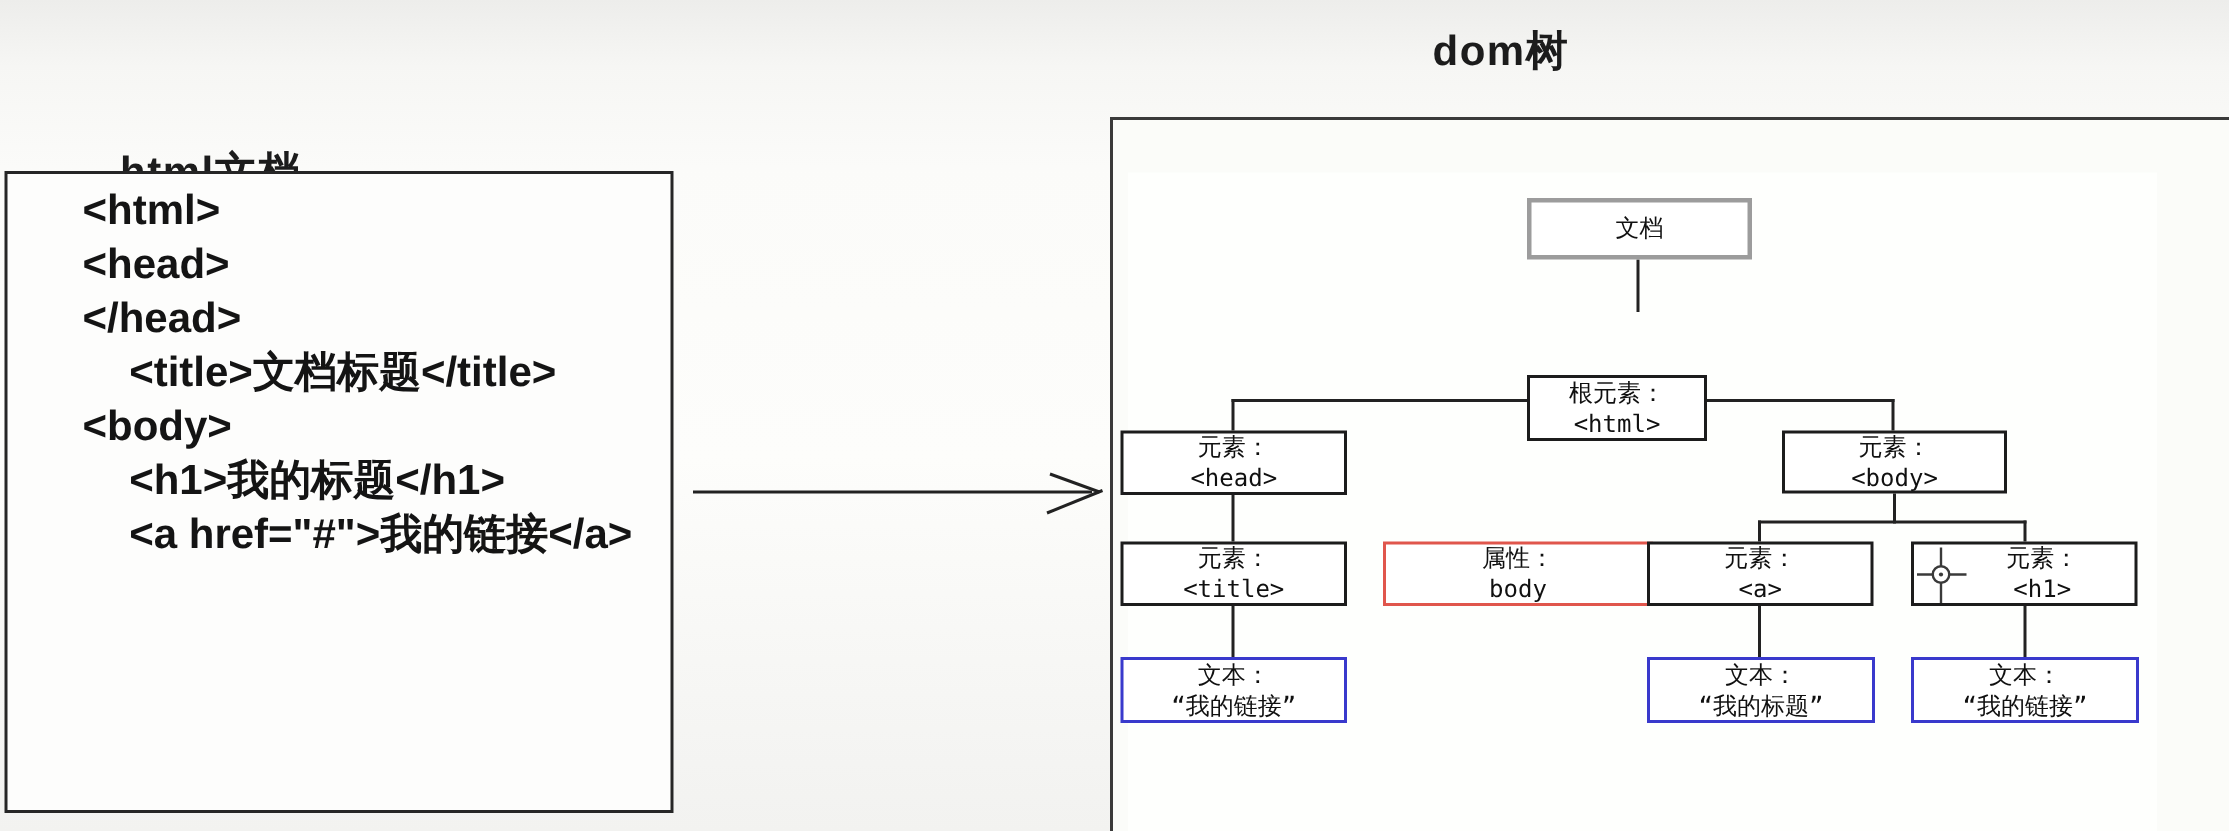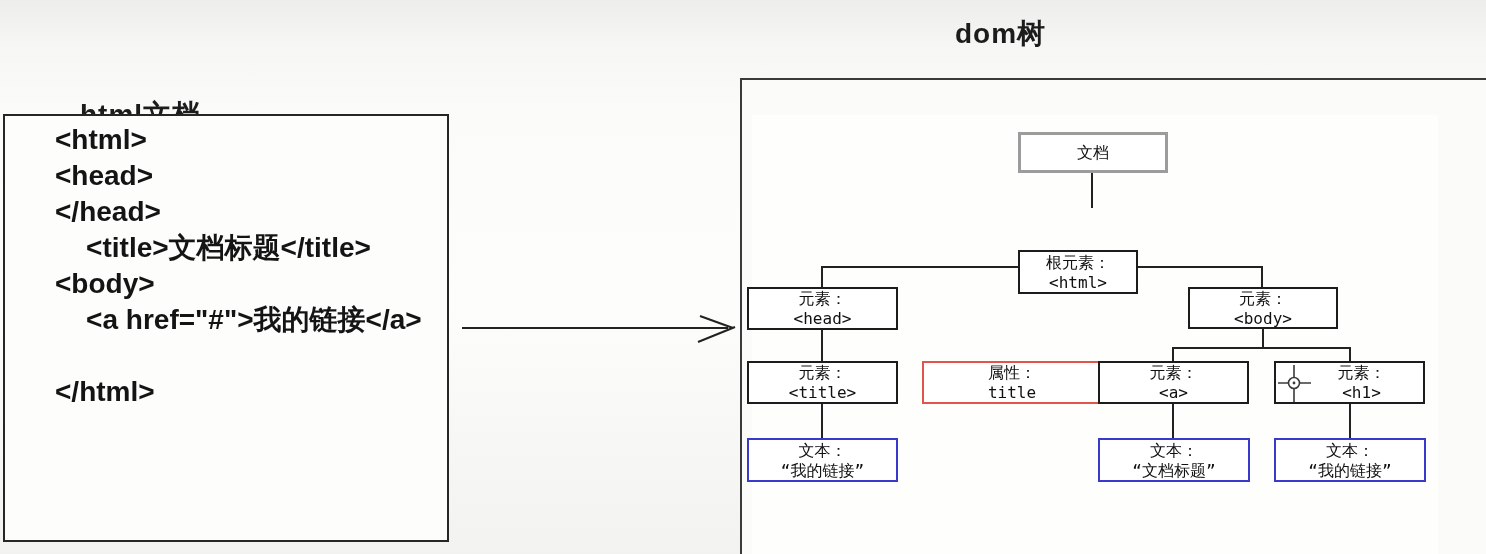--- a/index.html
+++ b/index.html
@@ -56,23 +56,23 @@
 
   <div class="panel-title" style="left:80px;top:52px;margin-top:44px;">html文档</div>
 
   <div class="code-box">
     <div class="code">
       <div class="code-line">&lt;html&gt;</div>
       <div class="code-line">&lt;head&gt;</div>
       <div class="code-line">&lt;/head&gt;</div>
       <div class="code-line">    &lt;title&gt;文档标题&lt;/title&gt;</div>
       <div class="code-line">&lt;body&gt;</div>
+      <div class="code-line">    &lt;h1&gt;我的标题&lt;/h1&gt;</div>
       <div class="code-line">    &lt;a href="#"&gt;我的链接&lt;/a&gt;</div>
       <div class="code-line"></div>
-      <div class="code-line">&lt;/html&gt;</div>
     </div>
   </div>
 
   <svg class="arrow-svg" width="288" height="42" viewBox="0 0 288 42">
     <line x1="6" y1="20" x2="272" y2="20" stroke="#222" stroke-width="2"></line>
     <line x1="244" y1="8" x2="277" y2="20" stroke="#222" stroke-width="2"></line>
     <line x1="242" y1="34" x2="279" y2="19" stroke="#222" stroke-width="2"></line>
   </svg>
 
   <div class="panel-title" style="left:955px;top:15px;">dom树</div>
@@ -114,41 +114,41 @@
     <div class="l2">&lt;body&gt;</div>
   </div>
 
   <div class="node elem" style="left:747px;top:361px;width:151px;height:43px;">
     <div class="l1">元素：</div>
     <div class="l2">&lt;title&gt;</div>
   </div>
 
   <div class="node attr" style="left:922px;top:361px;width:180px;height:43px;">
     <div class="l1">属性：</div>
-    <div class="l2">title</div>
+    <div class="l2">body</div>
   </div>
 
   <div class="node elem" style="left:1098px;top:361px;width:151px;height:43px;">
     <div class="l1">元素：</div>
     <div class="l2">&lt;a&gt;</div>
   </div>
 
   <div class="node elem h1pad" style="left:1274px;top:361px;width:151px;height:43px;">
     <div class="l1">元素：</div>
     <div class="l2">&lt;h1&gt;</div>
   </div>
 
   <div class="node txt" style="left:747px;top:438px;width:151px;height:44px;">
     <div class="l1">文本：</div>
     <div class="l2">“我的链接”</div>
   </div>
 
   <div class="node txt" style="left:1098px;top:438px;width:152px;height:44px;">
     <div class="l1">文本：</div>
-    <div class="l2">“文档标题”</div>
+    <div class="l2">“我的标题”</div>
   </div>
 
   <div class="node txt" style="left:1274px;top:438px;width:152px;height:44px;">
     <div class="l1">文本：</div>
     <div class="l2">“我的链接”</div>
   </div>
 
   <svg class="crosshair" width="38" height="44" viewBox="0 0 38 44">
     <line x1="18" y1="3" x2="18" y2="40" stroke="#3a3a3a" stroke-width="1.6"></line>
     <line x1="2" y1="21" x2="35" y2="21" stroke="#3a3a3a" stroke-width="1.6"></line>

